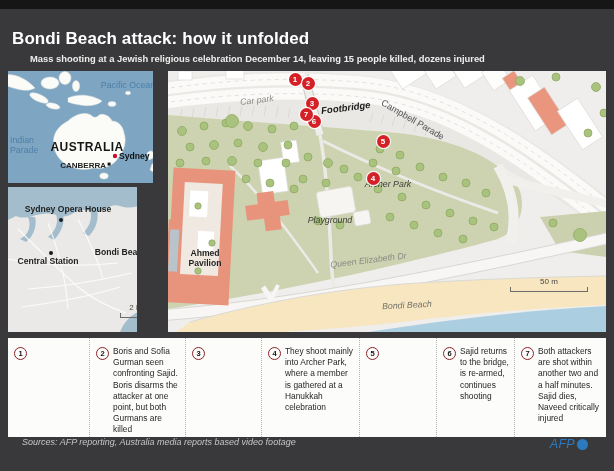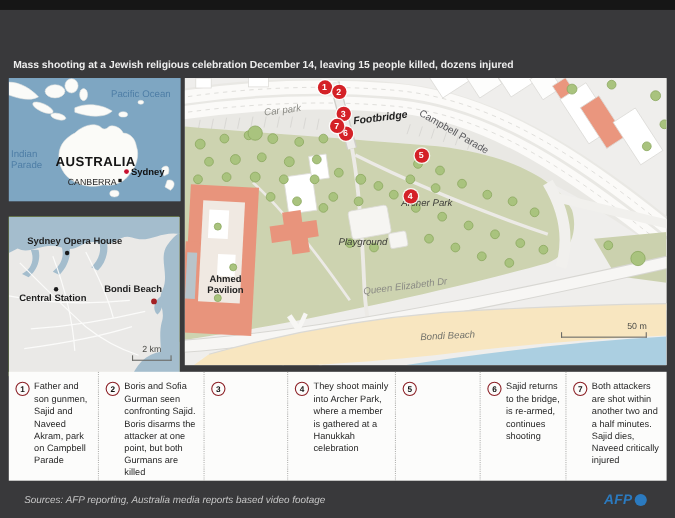--- a/index.html
+++ b/index.html
@@ -3,62 +3,63 @@
 <meta charset="utf-8">
 <style>
   html,body{margin:0;padding:0;background:#222;}
   .poster{
     position:relative;width:614px;height:471px;background:#39393b;
     font-family:"Liberation Sans",sans-serif;overflow:hidden;
   }
   .top-strip{position:absolute;top:0;left:0;width:614px;height:9px;background:#161616;}
   .header{position:absolute;top:9px;left:0;width:614px;height:62px;}
   .title{position:absolute;left:12px;top:20px;margin:0;color:#ffffff;font-size:17px;font-weight:bold;letter-spacing:.1px;}
-  .subtitle{position:absolute;left:12px;top:44px;margin:0;color:#eeeeee;font-size:9.4px;font-weight:600;}
+  .subtitle{position:absolute;left:30px;top:44px;margin:0;color:#eeeeee;font-size:9.4px;font-weight:600;}
   .panel{position:absolute;overflow:hidden;}
-  .inset-au{left:8px;top:71px;width:156px;height:112px;background:#7ea6c2;}
-  .inset-syd{left:8px;top:197px;width:155px;height:145px;background:#bef264;}
+  .inset-au{left:8px;top:71px;width:145px;height:112px;background:#7ea6c2;}
+  .inset-syd{left:8px;top:187px;width:129px;height:145px;background:#7dd3fc;}
   .mainmap{left:168px;top:71px;width:438px;height:261px;background:#efeeec;}
   .timeline{left:8px;top:338px;width:598px;height:99px;background:#fcfcfb;display:flex;}
-  .footer{position:absolute;left:0;top:437px;width:614px;height:34px;display:flex;align-items:center;justify-content:space-between;}
+  .footer{position:absolute;left:0;top:437px;width:614px;height:34px;display:flex;align-items:flex-start;justify-content:space-between;}
   svg{position:absolute;left:0;top:0;display:block;}
   .maplabel{position:absolute;white-space:nowrap;}
   .lbl-ocean{color:#4e7ea6;font-size:8.8px;}
   .lbl-country{color:#151515;font-size:12px;font-weight:bold;letter-spacing:.4px;}
   .lbl-city{color:#111;font-size:8.6px;font-weight:bold;}
-  .lbl-cap{color:#222;font-size:8px;font-weight:400;}
+  .lbl-cap{color:#222;font-size:8px;font-weight:700;}
   .lbl-place{color:#1f1f1f;font-size:8.6px;font-weight:600;white-space:normal;text-align:center;line-height:1.15;}
   .lbl-road{color:#8b8b85;font-size:8.8px;font-style:italic;}
   .lbl-road2{color:#56565a;font-size:9.2px;}
   .lbl-park{color:#3c3c38;font-size:8.8px;font-style:italic;white-space:normal;text-align:center;line-height:1.15;}
   .lbl-bold-it{color:#1d1d1d;font-size:9.5px;font-weight:bold;font-style:italic;}
   .lbl-beach{color:#73736b;font-size:8.8px;font-style:italic;}
   .scalebox{position:absolute;text-align:center;color:#4a4a46;font-size:8px;}
   .scalebar{height:4px;border-left:1px solid #6c6c68;border-right:1px solid #6c6c68;border-bottom:1px solid #6c6c68;margin-top:1px;}
   .mk{position:absolute;width:13px;height:13px;border-radius:50%;background:#d42127;
       box-shadow:0 0 0 1.2px rgba(255,255,255,.85);color:#fff;font-size:8px;font-weight:bold;
       display:flex;align-items:center;justify-content:center;z-index:5;}
   .step{box-sizing:border-box;padding:8px 5px 0 6px;display:flex;align-items:flex-start;border-right:1px dotted #b4b4b2;}
   .step:last-child{border-right:none;}
   .stepnum{flex:0 0 auto;width:13px;height:13px;border:1.2px solid #8c2127;border-radius:50%;
       box-sizing:border-box;display:flex;align-items:center;justify-content:center;
       font-size:7.5px;font-weight:bold;color:#111;margin-top:1px;}
   .step p{margin:0 0 0 4px;font-size:8.4px;line-height:1.33;color:#262626;}
   .sources{margin-left:22px;color:#c6c6c6;font-size:9px;font-style:italic;}
   .afp{display:flex;align-items:center;margin-right:26px;}
-  .afp-text{color:#2b7abf;font-weight:bold;font-style:italic;font-size:12.5px;letter-spacing:.3px;}
+  .afp-text{color:#2b7abf;font-weight:normal;font-style:italic;font-size:12.5px;letter-spacing:.3px;}
   .afp-globe{width:11px;height:11px;border-radius:50%;background:#2b7abf;margin-left:2px;}
 </style>
 </head>
 <body>
 
 <div class="poster">
   <div class="top-strip"></div>
 
   <div class="header">
+    <h1 class="title">Bondi Beach attack: how it unfolded</h1>
     <p class="subtitle">Mass shooting at a Jewish religious celebration December 14, leaving 15 people killed, dozens injured</p>
   </div>
 
   <div class="panel inset-au">
     <svg width="157" height="112" viewBox="0 0 157 112">
       <rect width="157" height="112" fill="#7ea6c2"></rect>
       <g fill="#fbfbf8" stroke="#e3e4df" stroke-width="0.5">
         <path d="M-6,4 C8,2 18,8 27,17 C19,22 6,18 -6,13 Z"></path>
         <ellipse cx="31" cy="27" rx="10" ry="3.6" transform="rotate(24 31 27)"></ellipse>
         <ellipse cx="45" cy="35" rx="7" ry="2.8" transform="rotate(14 45 35)"></ellipse>
@@ -244,38 +245,37 @@
     </svg>
 
     <div class="maplabel lbl-road" style="left:72px;top:24px;transform:rotate(-7deg);">Car park</div>
     <div class="maplabel lbl-bold-it" style="left:153px;top:31px;transform:rotate(-7deg);">Footbridge</div>
     <div class="maplabel lbl-road2" style="left:214px;top:26px;transform:rotate(30deg);transform-origin:left center;">Campbell Parade</div>
     <div class="maplabel lbl-park" style="left:192px;top:108px;width:56px;">Archer Park</div>
     <div class="maplabel lbl-park" style="left:126px;top:144px;width:72px;">Playground</div>
     <div class="maplabel lbl-place" style="left:8px;top:178px;width:58px;">Ahmed Pavilion</div>
     <div class="maplabel lbl-road" style="left:162px;top:184px;transform:rotate(-7deg);">Queen Elizabeth Dr</div>
     <div class="maplabel lbl-beach" style="left:214px;top:229px;transform:rotate(-3deg);">Bondi Beach</div>
-    <div class="scalebox" style="left:342px;top:221px;width:78px;text-align:right;">
+    <div class="scalebox" style="left:342px;top:206px;width:78px;">
       <span>50 m</span>
       <div class="scalebar"></div>
     </div>
 
     <div class="mk" style="left:120.5px;top:1.5px;">1</div>
     <div class="mk" style="left:133.5px;top:5.5px;">2</div>
     <div class="mk" style="left:137.5px;top:25.5px;">3</div>
     <div class="mk" style="left:198.5px;top:100.5px;">4</div>
     <div class="mk" style="left:208.5px;top:63.5px;">5</div>
     <div class="mk" style="left:139.5px;top:43.5px;">6</div>
     <div class="mk" style="left:131.5px;top:36.5px;">7</div>
   </div>
 
   <div class="panel timeline">
     <div class="step" style="flex:0 0 82px;">
       <span class="stepnum">1</span>
-      <p>Father and son gunmen, Sajid and Naveed Akram, park on Campbell Parade</p>
     </div>
     <div class="step" style="flex:0 0 96px;">
       <span class="stepnum">2</span>
       <p>Boris and Sofia Gurman seen confronting Sajid. Boris disarms the attacker at one point, but both Gurmans are killed</p>
     </div>
     <div class="step" style="flex:0 0 76px;">
       <span class="stepnum">3</span>
     </div>
     <div class="step" style="flex:0 0 98px;">
       <span class="stepnum">4</span>

